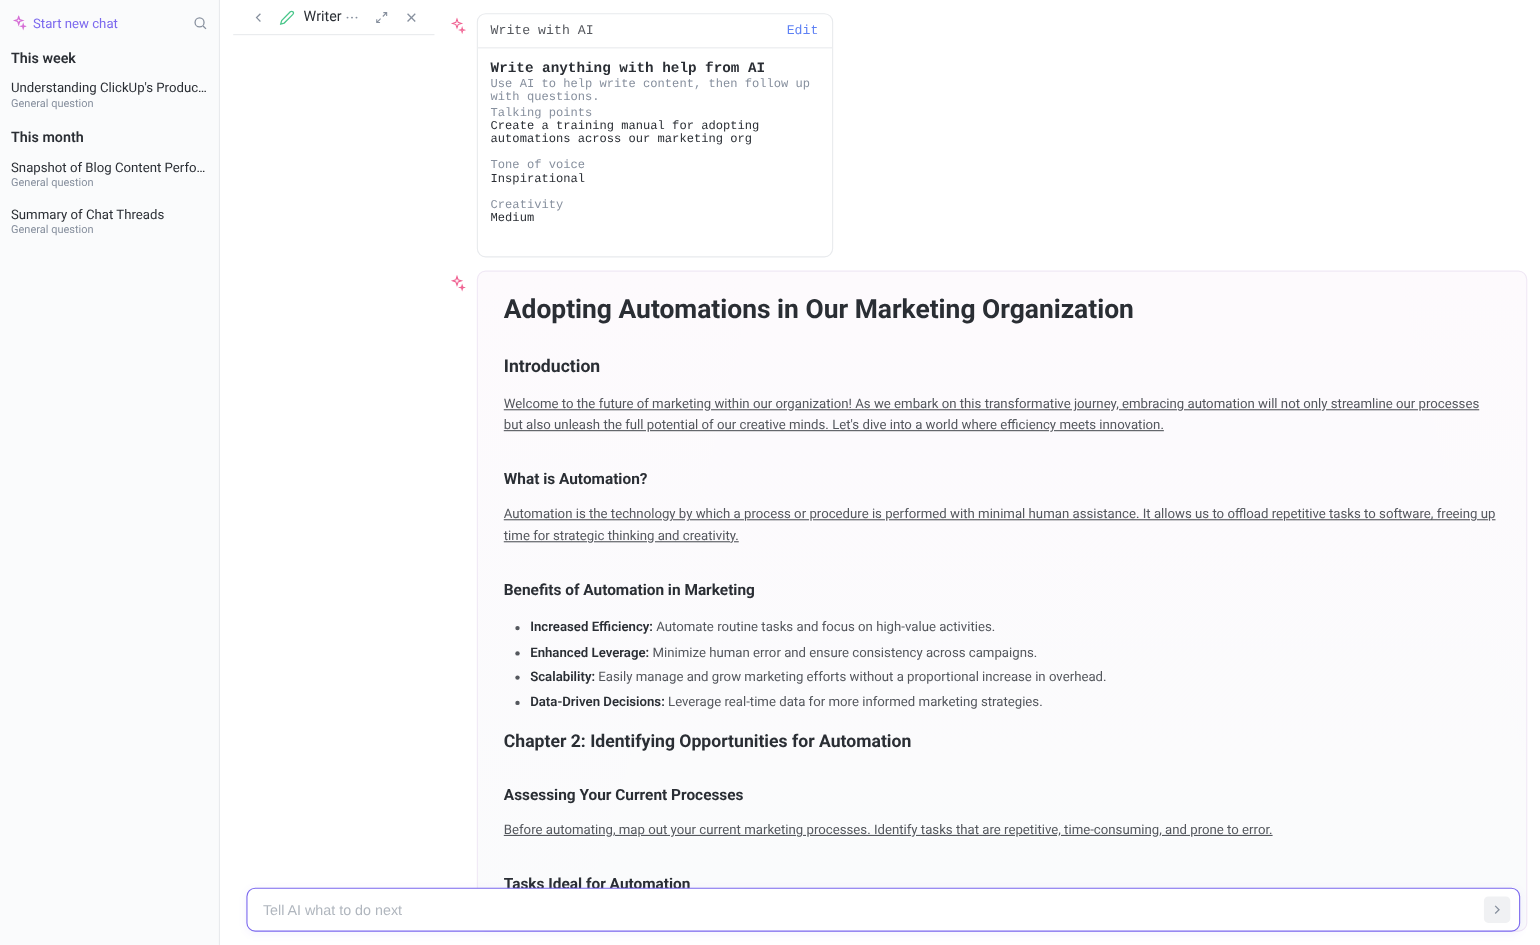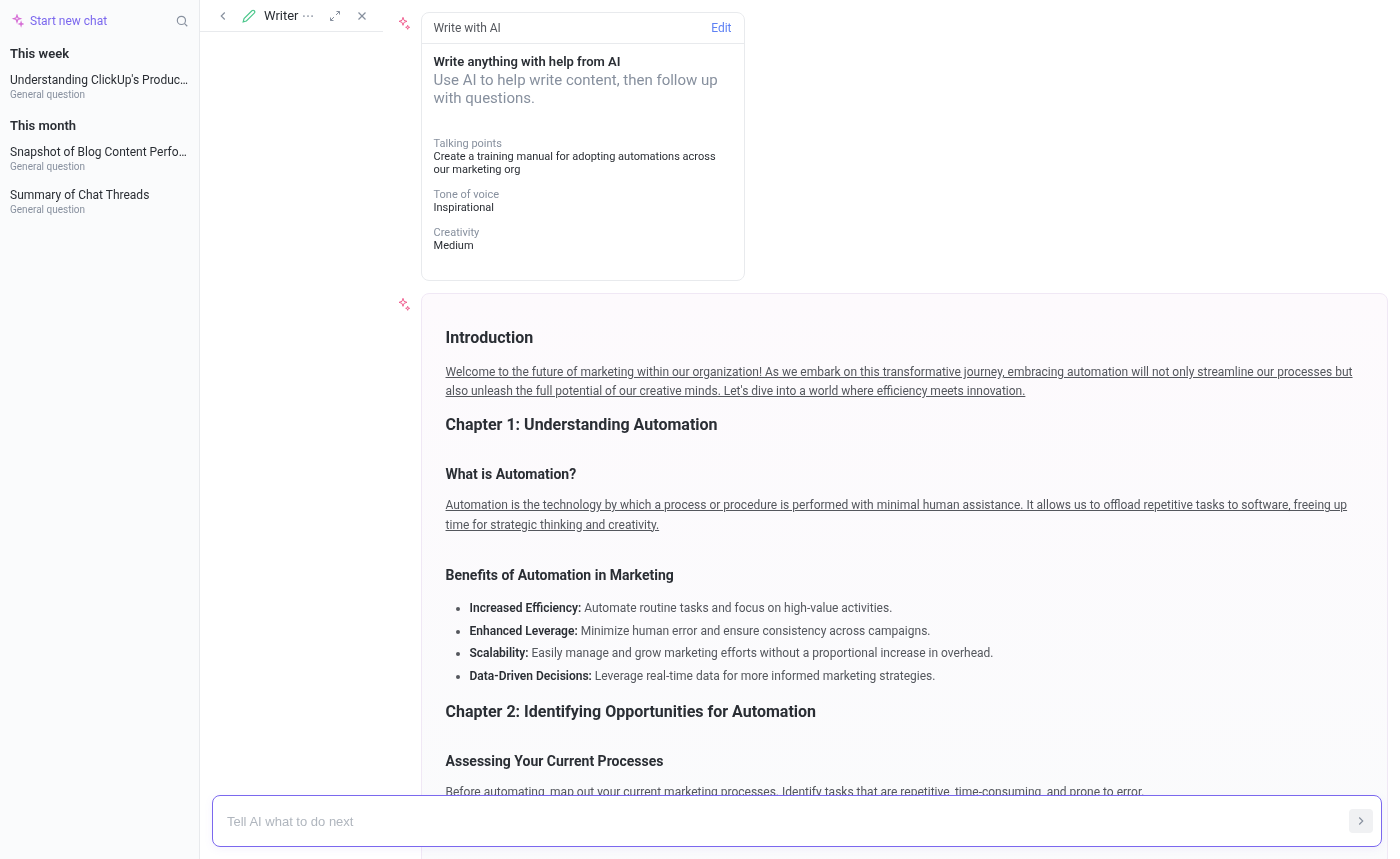--- a/index.html
+++ b/index.html
@@ -1,17 +1,17 @@
 <!DOCTYPE html>
 <html><head>
   <meta charset="utf-8">
   <style>
     * { margin: 0; padding: 0; box-sizing: border-box; }
     body { font-family: -apple-system, BlinkMacSystemFont, "Segoe UI", Roboto, sans-serif; font-size: 13px; color: #2a2e34; background: #fff; height: 100vh; overflow: hidden; }
-    .app { display: flex; height: 100vh; }
+    .app { display: flex; height: 100vh; gap: 12px; }
     
     
     .sidebar { width: 200px; background: #fafbfc; border-right: 1px solid #e8eaed; display: flex; flex-direction: column; padding: 10px 0; }
     .sidebar-header { display: flex; align-items: center; justify-content: space-between; padding: 4px 10px 10px 10px; }
     .new-chat { display: flex; align-items: center; gap: 6px; color: #7b68ee; font-size: 12px; cursor: pointer; }
     .ai-icon { width: 14px; height: 14px; display: flex; align-items: center; justify-content: center; }
     .search-icon-btn { color: #87909e; cursor: pointer; display: flex; }
     .section-label { font-size: 13px; font-weight: 600; color: #2a2e34; padding: 8px 10px 6px 10px; }
     .chat-item { padding: 6px 10px 10px 10px; cursor: pointer; }
     .chat-title { font-size: 12px; color: #2a2e34; white-space: nowrap; overflow: hidden; text-overflow: ellipsis; margin-bottom: 2px; }
@@ -26,42 +26,42 @@
     .page-title { font-size: 13px; color: #2a2e34; }
     .topbar-right { display: flex; align-items: center; gap: 10px; }
     .topbar-icon { color: #87909e; cursor: pointer; display: flex; padding: 2px; }
     
     .content { flex: 1; overflow-y: auto; padding: 12px 12px 80px 12px; }
     
     .message-row { display: flex; gap: 10px; margin-bottom: 12px; align-items: flex-start; }
     .msg-avatar { width: 16px; height: 16px; flex-shrink: 0; margin-top: 4px; display: flex; align-items: center; justify-content: center; }
     .ai-sparkle { color: #f06292; }
     
-    .prompt-card { border: 1px solid #e8eaed; border-radius: 8px; width: 324px; background: #fff; }
+    .prompt-card { border: 1px solid #e8eaed; border-radius: 8px; width: 324px; background: #fff; font-family: Liberation Mono, monospace; }
     .prompt-card-header { display: flex; align-items: center; justify-content: space-between; padding: 8px 12px; border-bottom: 1px solid #e8eaed; }
     .prompt-card-title { font-size: 12px; color: #54575d; }
     .edit-link { font-size: 12px; color: #5e81f4; cursor: pointer; }
     .prompt-card-body { padding: 10px 12px 12px 12px; }
     .prompt-main-title { font-size: 13px; font-weight: 600; color: #2a2e34; margin-bottom: 2px; }
-    .prompt-desc { font-size: 15px; color: #87909e; margin-bottom: 30px; }
+    .prompt-desc { font-size: 11px; color: #87909e; margin-bottom: 2px; }
     .prompt-field-label { font-size: 11px; color: #87909e; }
     .prompt-field-value { font-size: 11px; color: #2a2e34; margin-bottom: 12px; }
     .prompt-field-value:last-child { margin-bottom: 16px; }
     
     .output-block { flex: 1; background: linear-gradient(180deg, #fdfafd 0%, #fafbfc 100%); border: 1px solid #f0e8f5; border-radius: 8px; padding: 20px 24px; }
     .output-block h1 { font-size: 24px; font-weight: 700; color: #2a2e34; margin-bottom: 28px; }
     .output-block h2 { font-size: 16px; font-weight: 700; color: #2a2e34; margin-bottom: 16px; margin-top: 14px; }
     .output-block h3 { font-size: 14px; font-weight: 700; color: #2a2e34; margin-bottom: 14px; margin-top: 32px; }
     .output-block p { font-size: 12px; color: #54575d; line-height: 1.6; margin-bottom: 14px; text-decoration: underline; }
     .output-block ul { list-style: disc; padding-left: 24px; margin-bottom: 14px; }
     .output-block li { font-size: 12px; color: #54575d; line-height: 1.9; }
     .output-block li strong { color: #2a2e34; font-weight: 600; }
     
     
-    .input-bar { position: absolute; bottom: 12px; left: 12px; right: 18px; height: 52px; border: 1px solid #7b68ee; border-radius: 8px; background: #fff; display: flex; align-items: center; padding: 0 8px 0 14px; box-shadow: 0 2px 8px rgba(123,104,238,0.08); }
+    .input-bar { position: absolute; bottom: 12px; left: 12px; right: 18px; height: 40px; border: 1px solid #7b68ee; border-radius: 8px; background: #fff; display: flex; align-items: center; padding: 0 8px 0 14px; box-shadow: 0 2px 8px rgba(123,104,238,0.08); }
     .input-field { flex: 1; border: none; outline: none; font-size: 13px; background: transparent; }
     .input-field::placeholder { color: #b0b6be; }
     .send-btn { width: 24px; height: 24px; border-radius: 4px; background: #f0f1f3; display: flex; align-items: center; justify-content: center; cursor: pointer; color: #87909e; }
   </style>
 </head>
 <body>
 
 <div class="app">
 
   <aside class="sidebar">
@@ -167,23 +167,23 @@
       </div>
 
       <div class="message-row">
         <span class="msg-avatar ai-sparkle">
           <svg width="16" height="16" viewBox="0 0 24 24" fill="none" stroke="currentColor" stroke-width="1.5">
               <path d="M12 2l1.5 4.5L18 8l-4.5 1.5L12 14l-1.5-4.5L6 8l4.5-1.5z"></path>
               <path d="M19 14l.7 2.3L22 17l-2.3.7L19 20l-.7-2.3L16 17l2.3-.7z"></path>
             </svg>
         </span>
         <div class="output-block">
+          <h1>Adopting Automations in Our Marketing Organization</h1>
           <h2>Introduction</h2>
           <p>Welcome to the future of marketing within our organization! As we embark on this transformative journey, embracing automation will not only streamline our processes but also unleash the full potential of our creative minds. Let's dive into a world where efficiency meets innovation.</p>
-          <h2>Chapter 1: Understanding Automation</h2>
           <h3>What is Automation?</h3>
           <p>Automation is the technology by which a process or procedure is performed with minimal human assistance. It allows us to offload repetitive tasks to software, freeing up time for strategic thinking and creativity.</p>
           <h3>Benefits of Automation in Marketing</h3>
           <ul id="benefits-list">
               <li><strong>Increased Efficiency:</strong> Automate routine tasks and focus on high-value activities.</li>
               <li><strong>Enhanced Leverage:</strong> Minimize human error and ensure consistency across campaigns.</li>
               <li><strong>Scalability:</strong> Easily manage and grow marketing efforts without a proportional increase in overhead.</li>
               <li><strong>Data-Driven Decisions:</strong> Leverage real-time data for more informed marketing strategies.</li>
             </ul>
           <h2>Chapter 2: Identifying Opportunities for Automation</h2>

